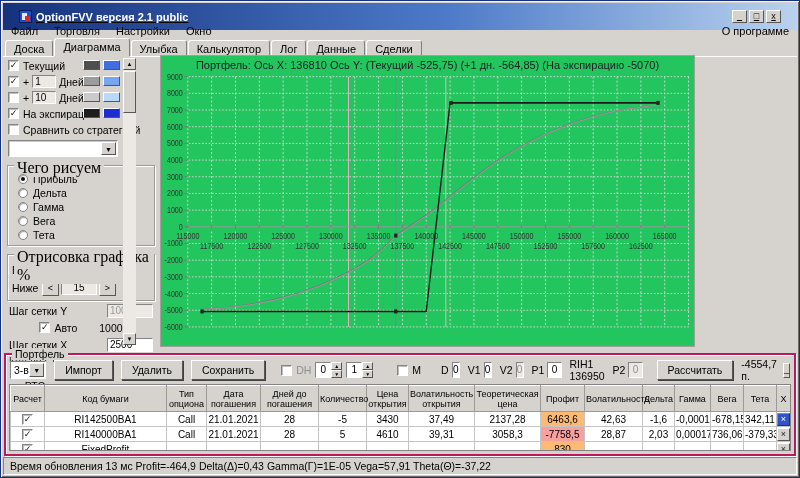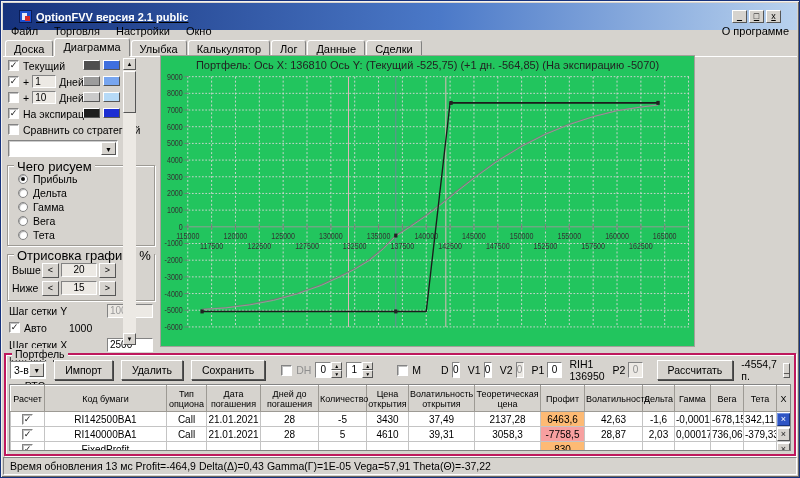--- a/index.html
+++ b/index.html
@@ -30,32 +30,32 @@
       box-shadow:inset 1px 1px 0 rgba(0,0,0,.25);font-size:9px;line-height:9px;text-align:center;color:#111;margin-right:4px;flex:none;}
   .swatches{position:absolute;left:80px;top:2px;display:flex;}
   .swatch{width:17px;height:10px;border:1px solid;border-color:#fff #565656 #565656 #fff;margin-right:3px;}
   .mini-field{width:24px;height:13px;background:#ece9e4;border:1px solid;border-color:#838383 #fff #fff #838383;
       font-size:10px;padding:0 2px;margin:0 3px;}
   .dropdown{position:relative;margin:3px 0 0 5px;width:110px;height:17px;background:#fff;border:1px solid;
       border-color:#838383 #fff #fff #838383;box-shadow:inset 1px 1px 0 rgba(0,0,0,.2);}
   .drop-arrow{position:absolute;right:1px;top:1px;bottom:1px;width:15px;background:#d6d3ce;border:1px solid;
       border-color:#fff #565656 #565656 #fff;font-size:7px;line-height:13px;text-align:center;}
   .groupbox{position:relative;border:1px solid #9d9a94;box-shadow:inset 1px 1px 0 #fff,1px 1px 0 #fff;margin:8px 4px 0 4px;padding:6px 4px 3px 4px;}
-  .group-title{position:absolute;top:-7px;left:6px;background:#d6d3ce;padding:0 3px;font-size:13px;}
+  .group-title{position:absolute;top:-7px;left:6px;background:#d6d3ce;padding:0 3px;font-size:16px;font-family:Liberation Serif, serif;}
   .radio-row{display:flex;align-items:center;height:14px;padding-left:6px;}
   .radio{width:10px;height:10px;border-radius:50%;background:#fff;border:1px solid #838383;box-shadow:inset 1px 1px 1px rgba(0,0,0,.35);
       margin-right:5px;position:relative;flex:none;}
   .radio.sel::after{content:"";position:absolute;left:2px;top:2px;width:4px;height:4px;border-radius:50%;background:#111;}
   .range-row{display:flex;align-items:center;height:18px;}
   .range-row .lbl{width:28px;}
   .sbtn{width:17px;height:15px;background:#d6d3ce;border:1px solid;border-color:#fff #565656 #565656 #fff;
       font-size:9px;line-height:13px;text-align:center;margin:0 2px;}
   .range-field{width:36px;height:14px;background:#ece9e4;border:1px solid;border-color:#838383 #fff #fff #838383;
       text-align:center;font-size:10px;line-height:12px;}
-  .grid-row{display:flex;align-items:center;height:15px;padding:0 6px 0 6px;margin-top:2px;}
+  .grid-row{display:flex;align-items:center;height:15px;padding:0 6px 0 6px;margin-top:2px;justify-content:center;}
   .grid-field{margin-left:auto;width:46px;height:14px;border:1px solid;border-color:#838383 #fff #fff #838383;
       font-size:10px;line-height:12px;padding:0 2px;background:#fff;}
   .grid-field.dis{background:#ece9e4;color:#9a9a9a;}
   #clip-row{height:7px;overflow:hidden;margin-top:3px;padding-left:6px;color:#333;}
   
   #side-scroll{position:absolute;left:120px;top:1px;width:13px;height:287px;background:#ece9e4;}
   .scroll-btn{position:absolute;left:0;width:13px;height:12px;background:#d6d3ce;border:1px solid;
       border-color:#fff #565656 #565656 #fff;font-size:6px;text-align:center;line-height:10px;}
   #side-thumb{position:absolute;left:0;top:13px;width:13px;height:42px;background:#d6d3ce;border:1px solid;
       border-color:#fff #565656 #565656 #fff;}

